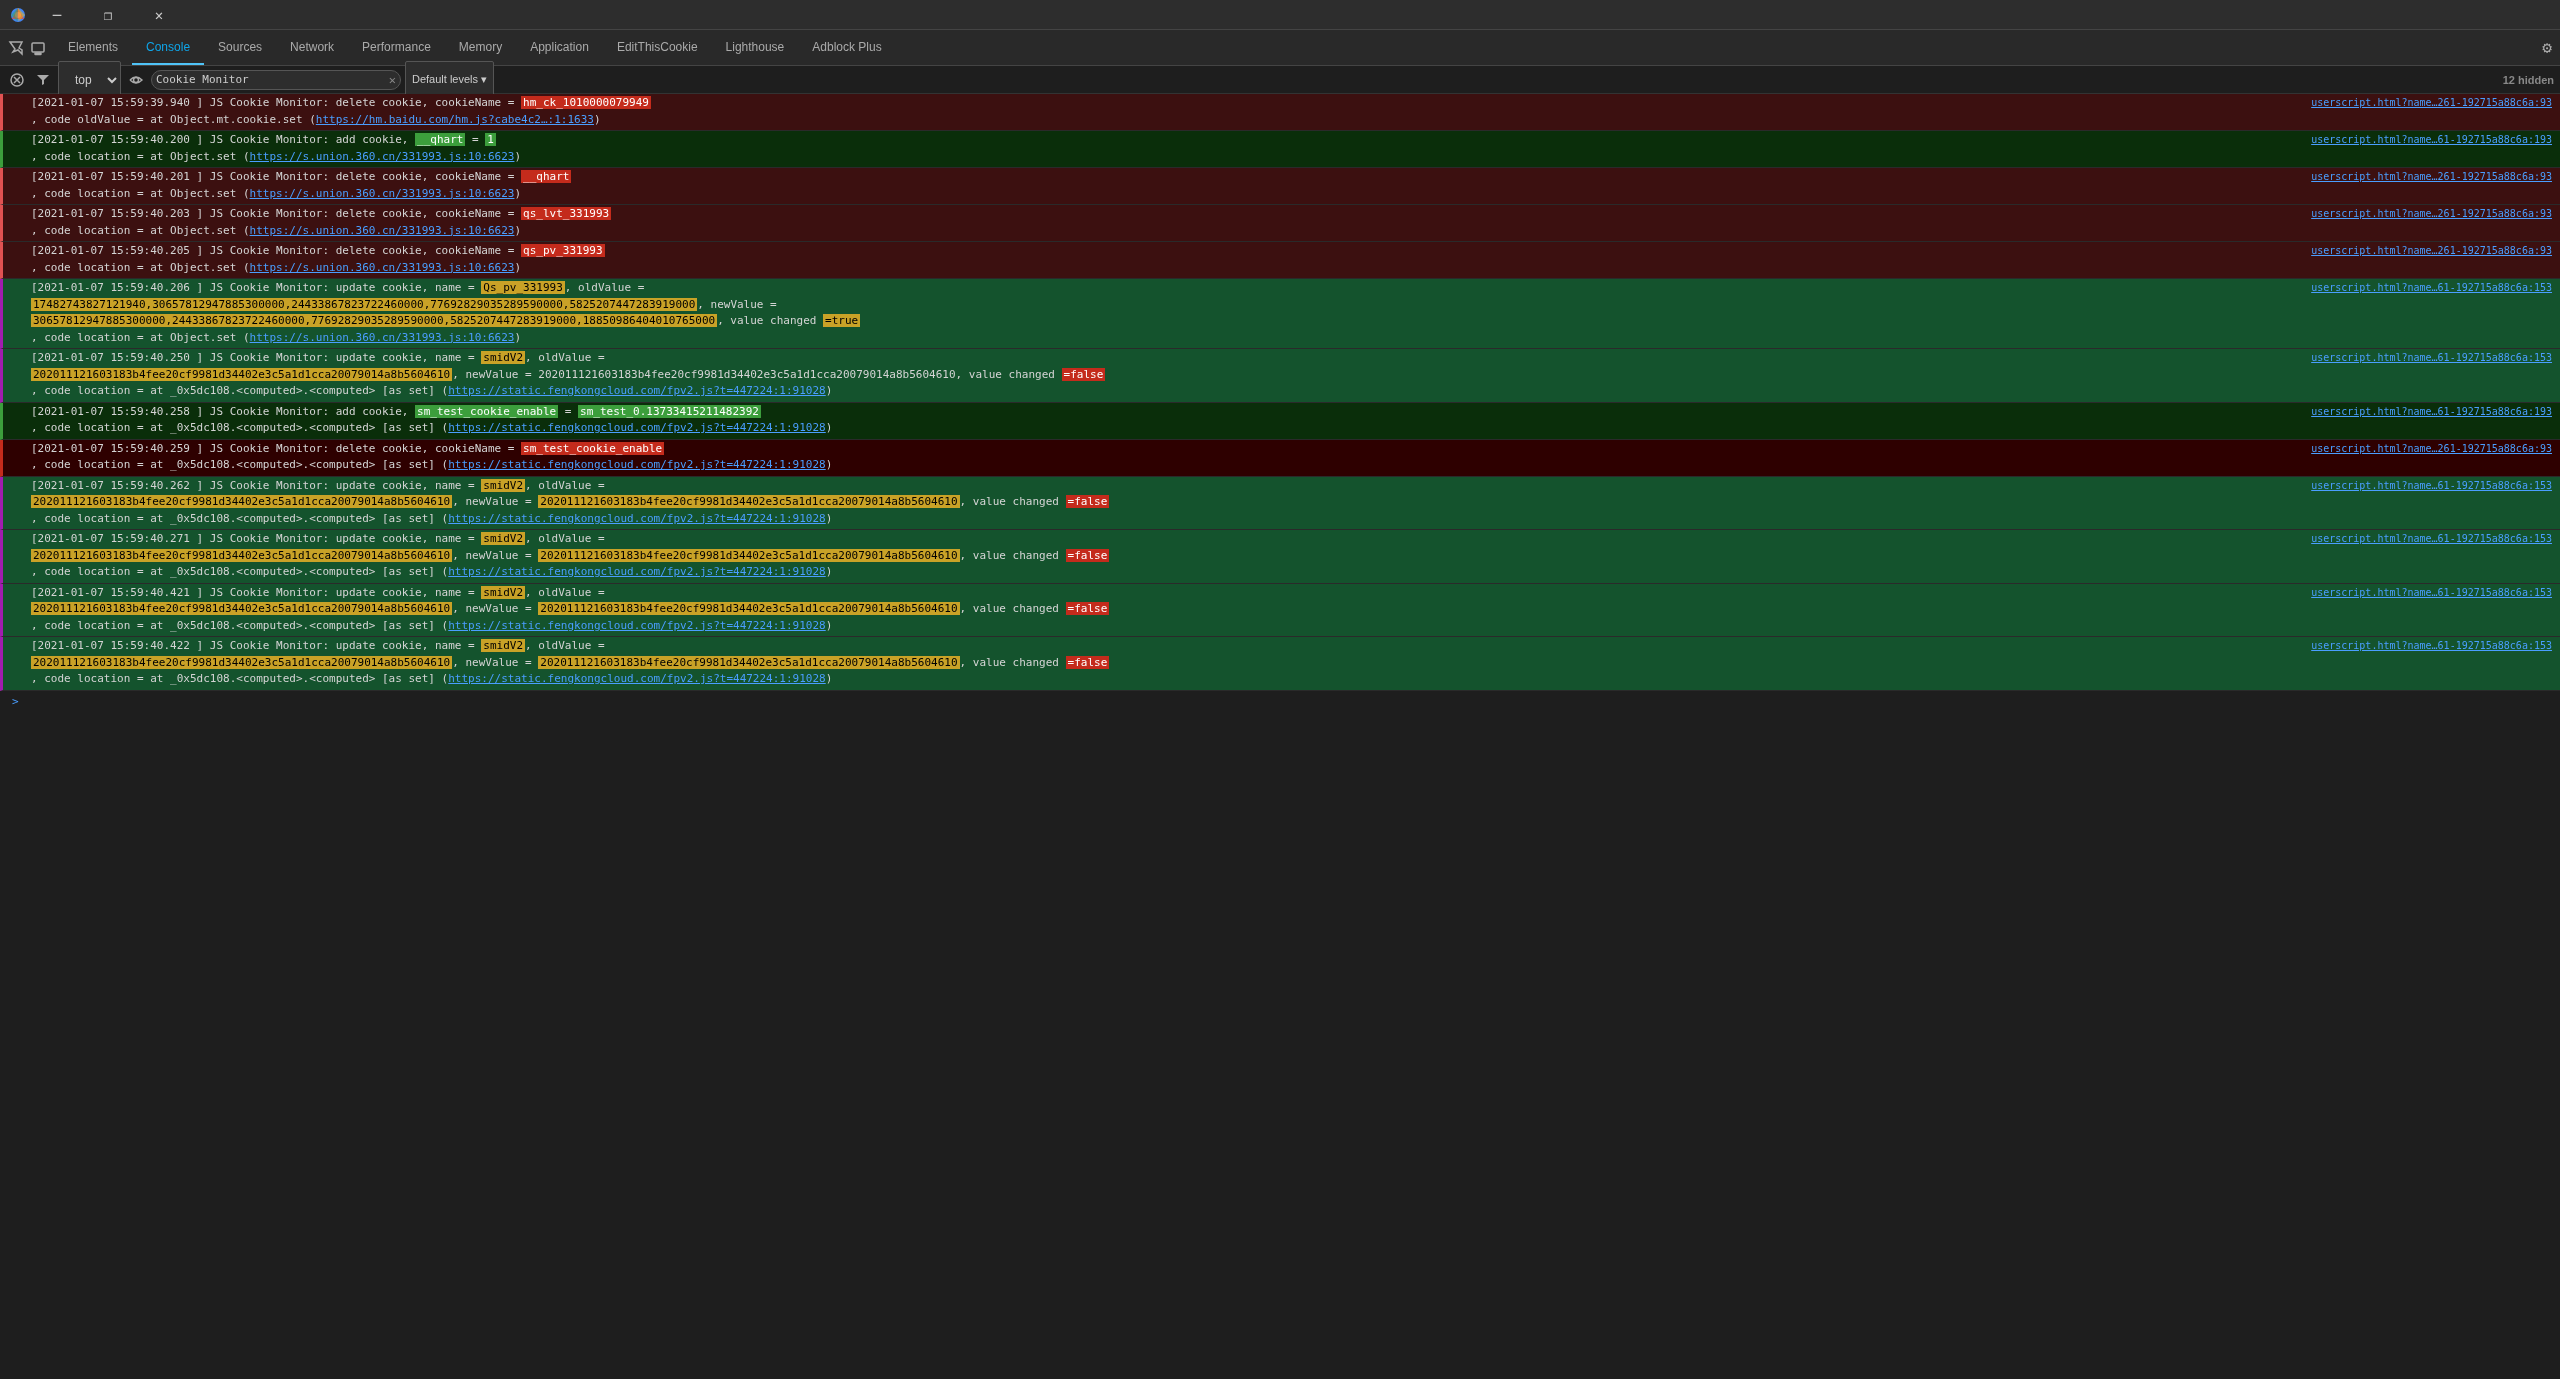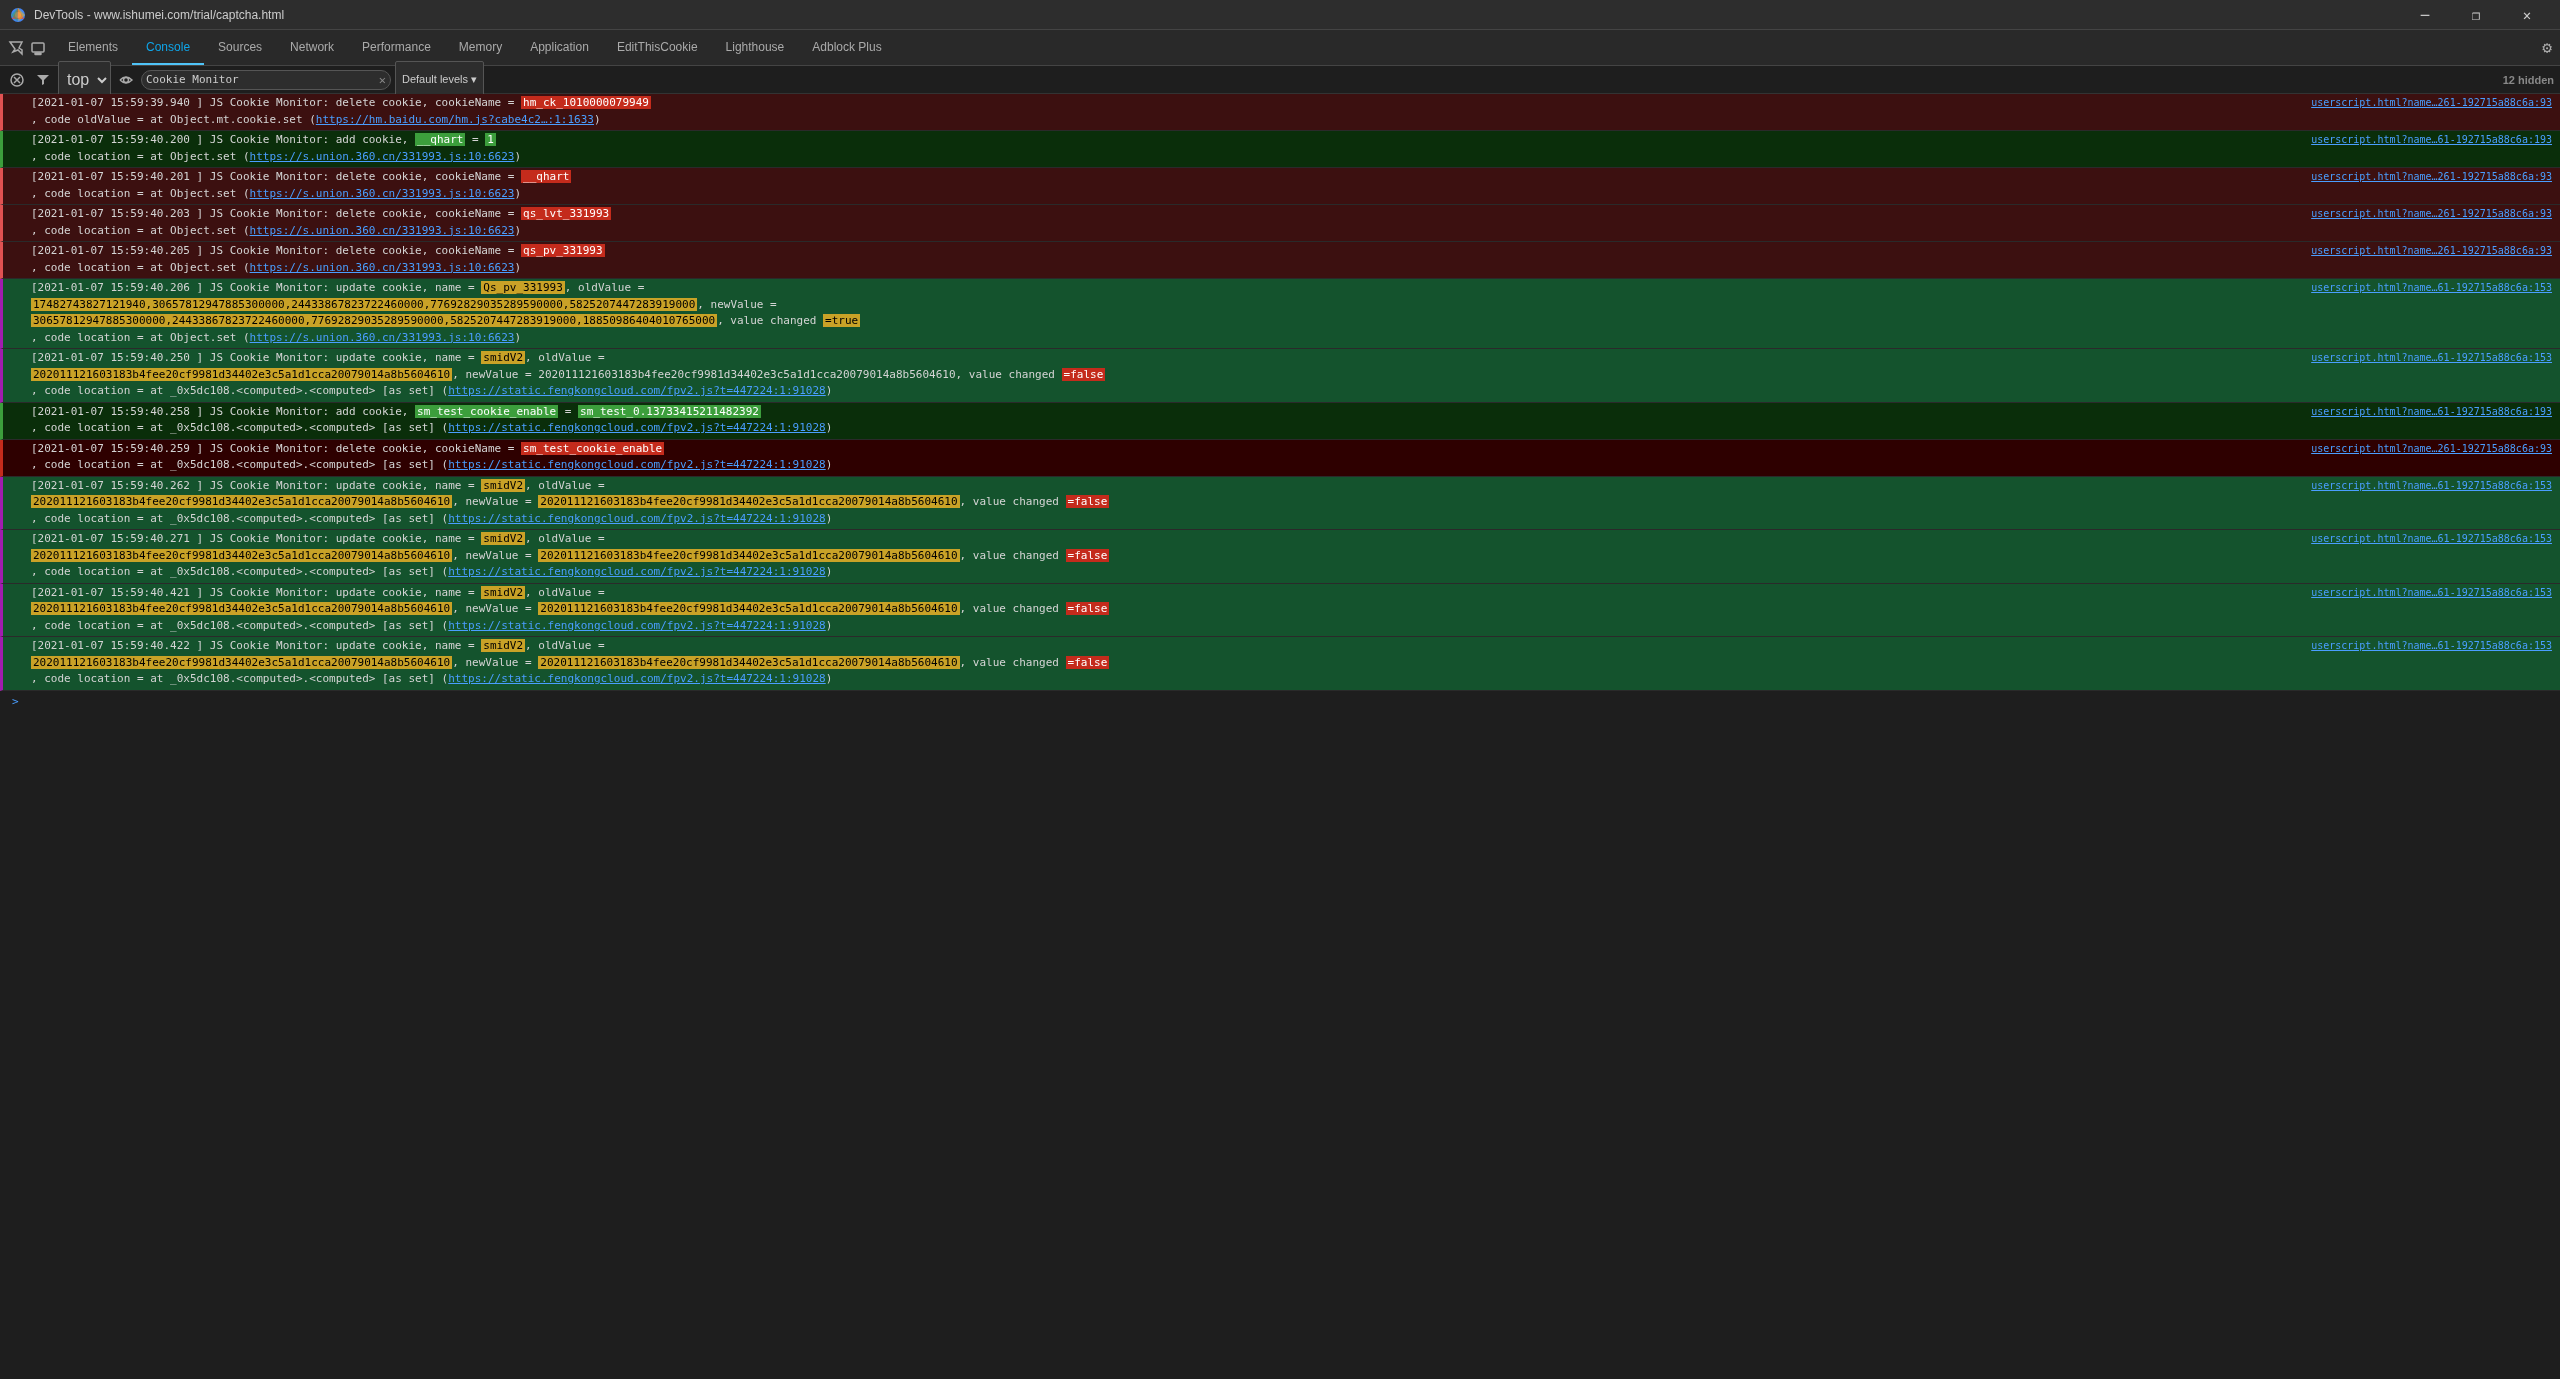--- a/index.html
+++ b/index.html
@@ -38,21 +38,21 @@
       display: flex; align-items: center; background: #1e1e1e;
       border-bottom: 1px solid #333; padding: 0 6px; height: 28px; gap: 4px;
     }
     .toolbar-btn {
       background: none; border: none; cursor: pointer; color: #aaa;
       font-size: 14px; padding: 2px 4px; border-radius: 2px;
       display: flex; align-items: center;
     }
     .toolbar-select {
       background: #2d2d2d; border: 1px solid #555; color: #ccc;
-      font-size: 16px; padding: 1px 4px; border-radius: 2px; height: 38px;
+      font-size: 12px; padding: 1px 12px; border-radius: 2px; height: 38px;
       font-family: 'Segoe UI', sans-serif;
     }
     .filter-input-wrap {
       display: flex; align-items: center; background: #2d2d2d;
       border: 1px solid #555; border-radius: 10px; flex: 0 0 250px; height: 20px;
       padding: 0 4px;
     }
     .filter-input-wrap input {
       background: none; border: none; outline: none; color: #ccc;
       font-size: 11px; flex: 1; font-family: monospace;
@@ -106,21 +106,20 @@
 <body>
 
 <div class="title-bar">
   <svg class="chrome-icon" viewBox="0 0 16 16" xmlns="http://www.w3.org/2000/svg">
     <circle cx="8" cy="8" r="7" fill="#4285f4"></circle>
     <circle cx="8" cy="8" r="3" fill="white"></circle>
     <path d="M8 1 L14.2 12 L1.8 12 Z" fill="#ea4335" opacity="0.7"></path>
     <path d="M8 1 L15 8 L8.5 14.5" fill="#fbbc05" opacity="0.5"></path>
     <path d="M8 1 L1 8 L7.5 14.5" fill="#34a853" opacity="0.5"></path>
   </svg>
-  <span class="title-text">DevTools - www.ishumei.com/trial/captcha.html</span>
   <div class="win-controls">
     <span>─</span>
     <span>❐</span>
     <span class="close">✕</span>
   </div>
 </div>
 
 <div class="nav-tabs">
   <div class="tab-icons">
     <svg width="16" height="16" viewBox="0 0 16 16" fill="#aaa">

